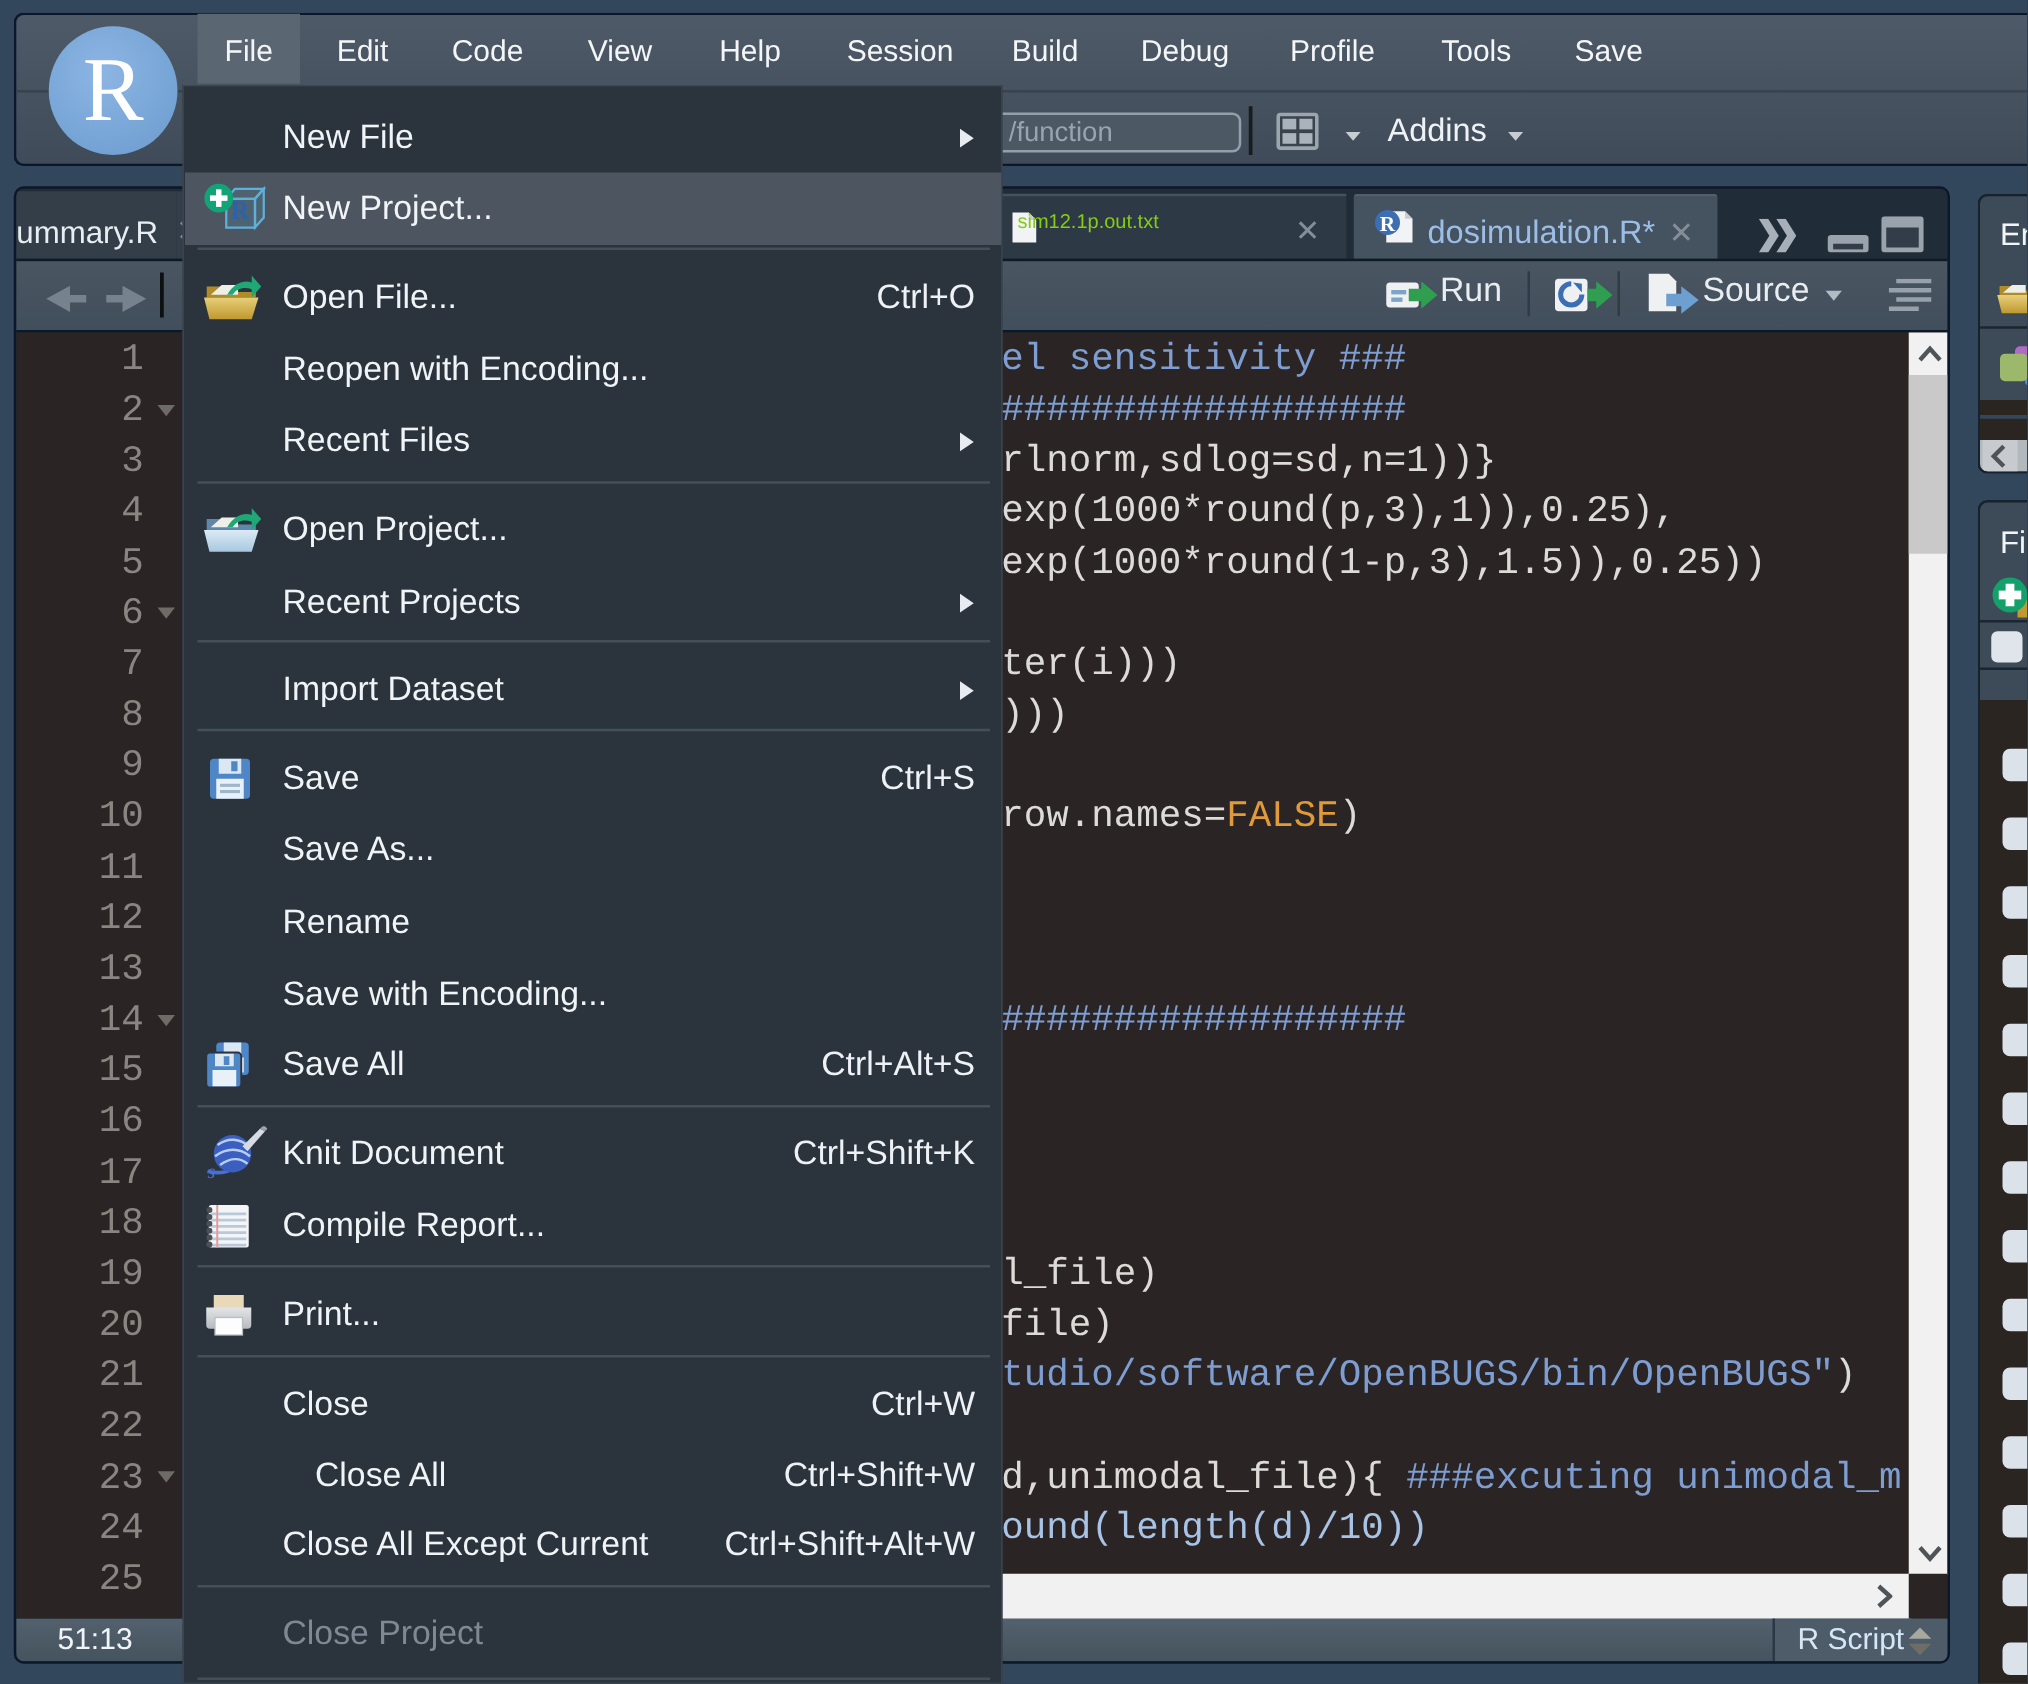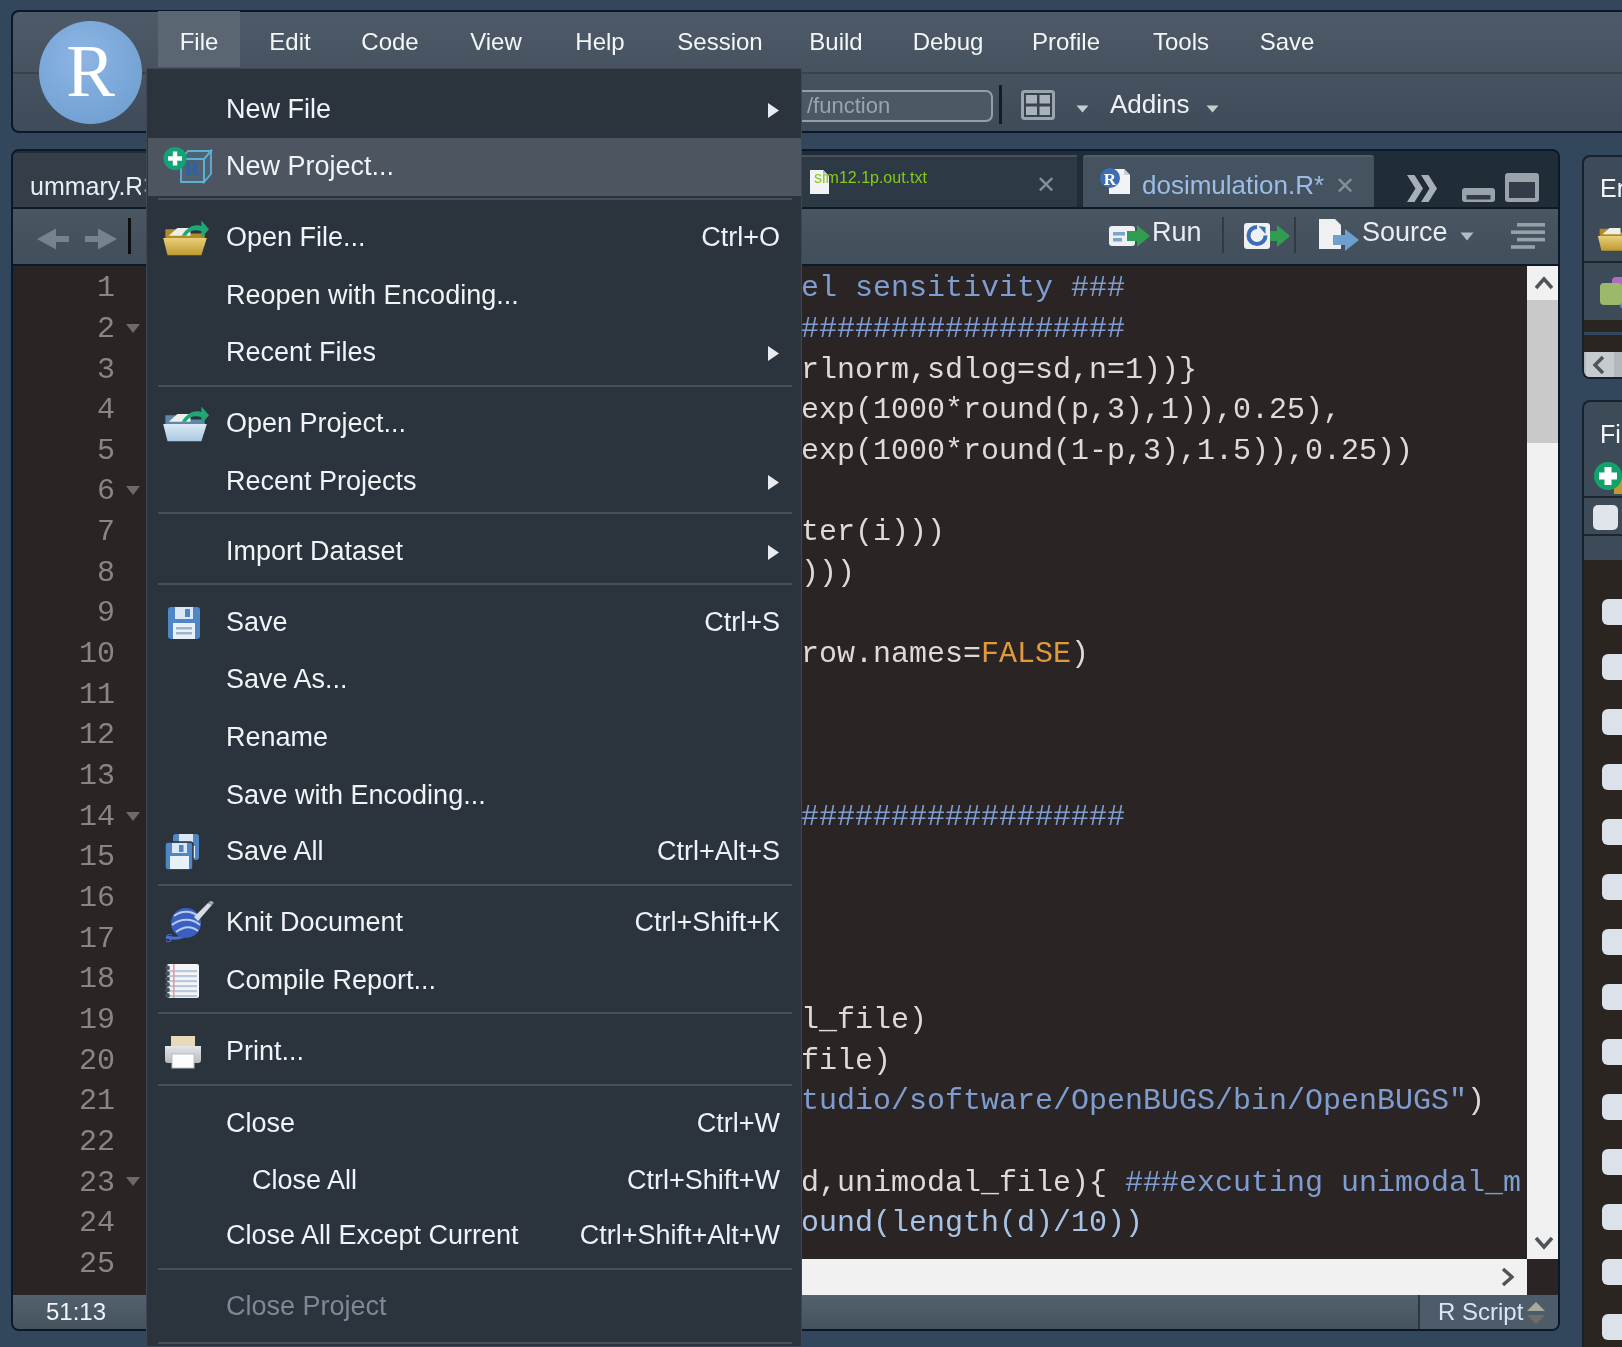--- a/index.html
+++ b/index.html
@@ -62,21 +62,21 @@
         <path d="M0.5 0.5 L6.5 7.5 L12.5 0.5 Z" fill="#c8cdd2"></path>
       </svg>
 </div>
 
 <div class="abs" style="left:11px;top:149px;width:1549px;height:1182px;
   background:#212c39;border:2px solid #0b1829;border-radius:8px;box-sizing:border-box;overflow:hidden;">
 
   <div class="abs" style="left:0;top:0;width:100%;height:56px;background:#212c39;"></div>
 
   <div class="abs" style="left:0;top:2px;width:128px;height:54px;background:#333e49;
-       color:#e8edf2;font-size:25px;line-height:66px;padding-left:17px;">ummary.R</div>
+       color:#e8edf2;font-size:25px;line-height:66px;padding-left:0px;">ummary.R</div>
   <div class="abs" style="left:128px;top:2px;width:20px;height:54px;background:#333e49;color:#848e98;font-size:24px;line-height:66px;">✕</div>
 
   <div class="abs" style="left:700px;top:4px;width:364px;height:52px;background:#2d3945;border-top:2px solid #46515d;box-sizing:border-box;"></div>
   <svg class="abs" style="left:795px;top:17px" width="23" height="28" viewBox="0 0 23 28">
     <path d="M2 2 h13 l6 6 v18 h-19 z" fill="#f2f3f4"></path>
         <path d="M15 2 l6 6 h-6 z" fill="#c9ced2"></path>
   </svg>
   <div class="abs" style="left:801px;top:18px;color:#84cc16;font-size:16px;">sim12.1p.out.txt</div>
   <div class="abs" style="left:1023px;top:20px;color:#848e98;font-size:24px;">✕</div>
 

